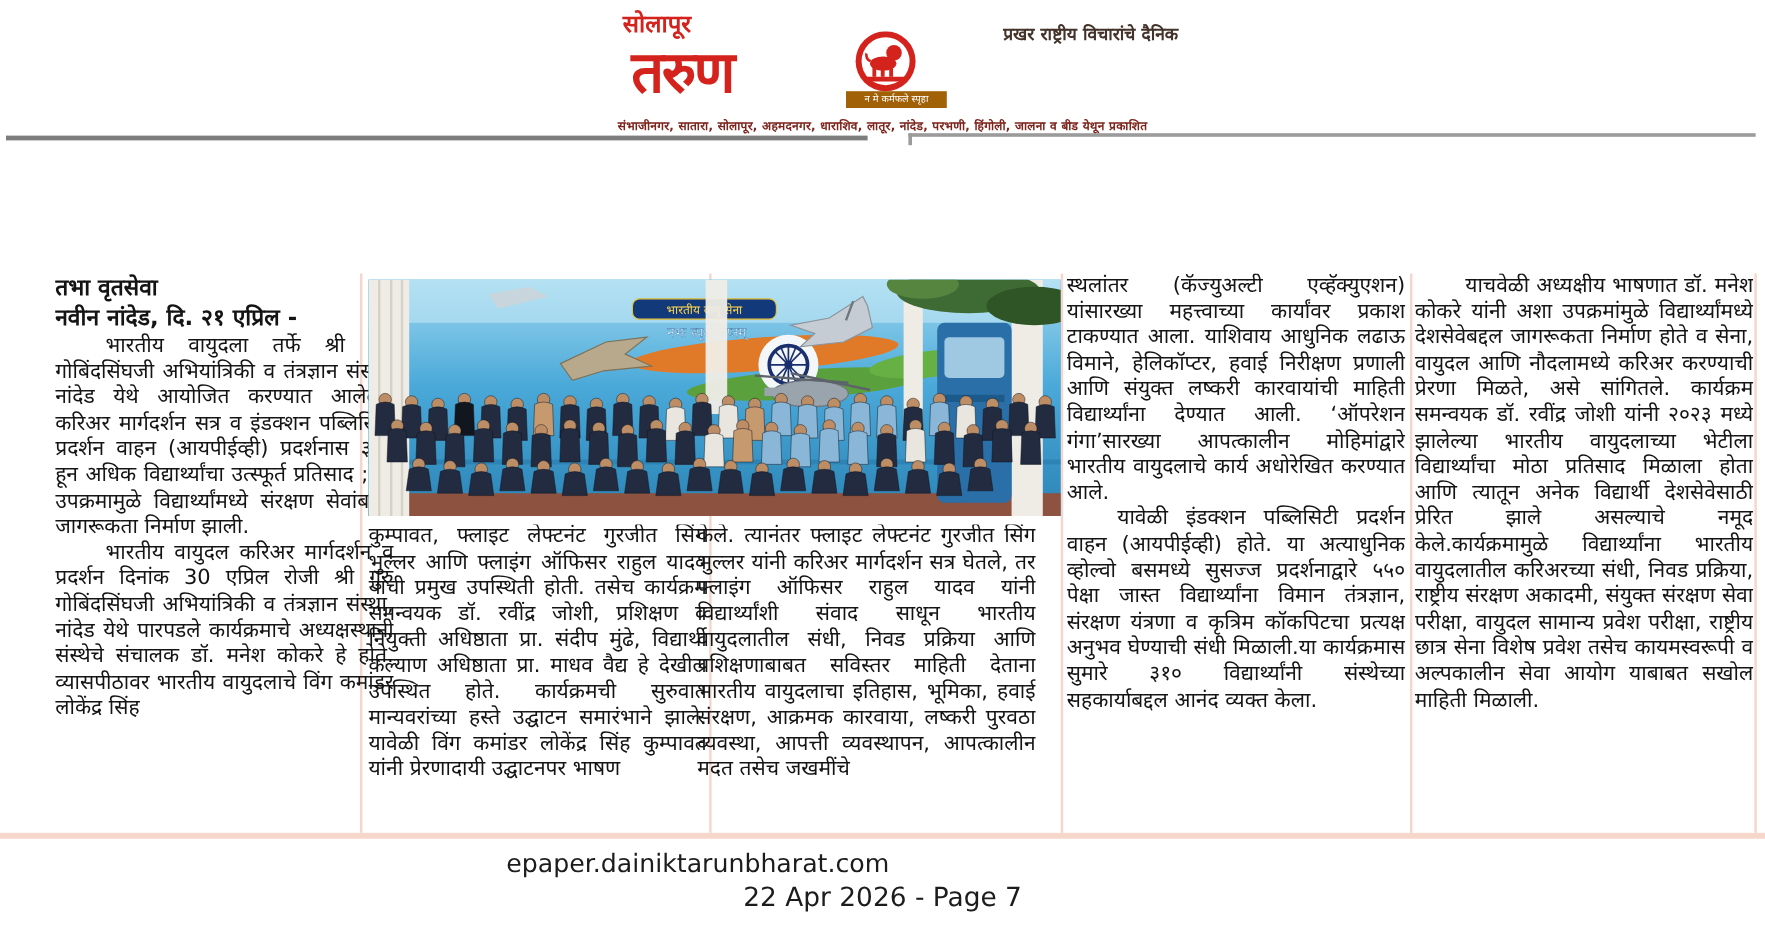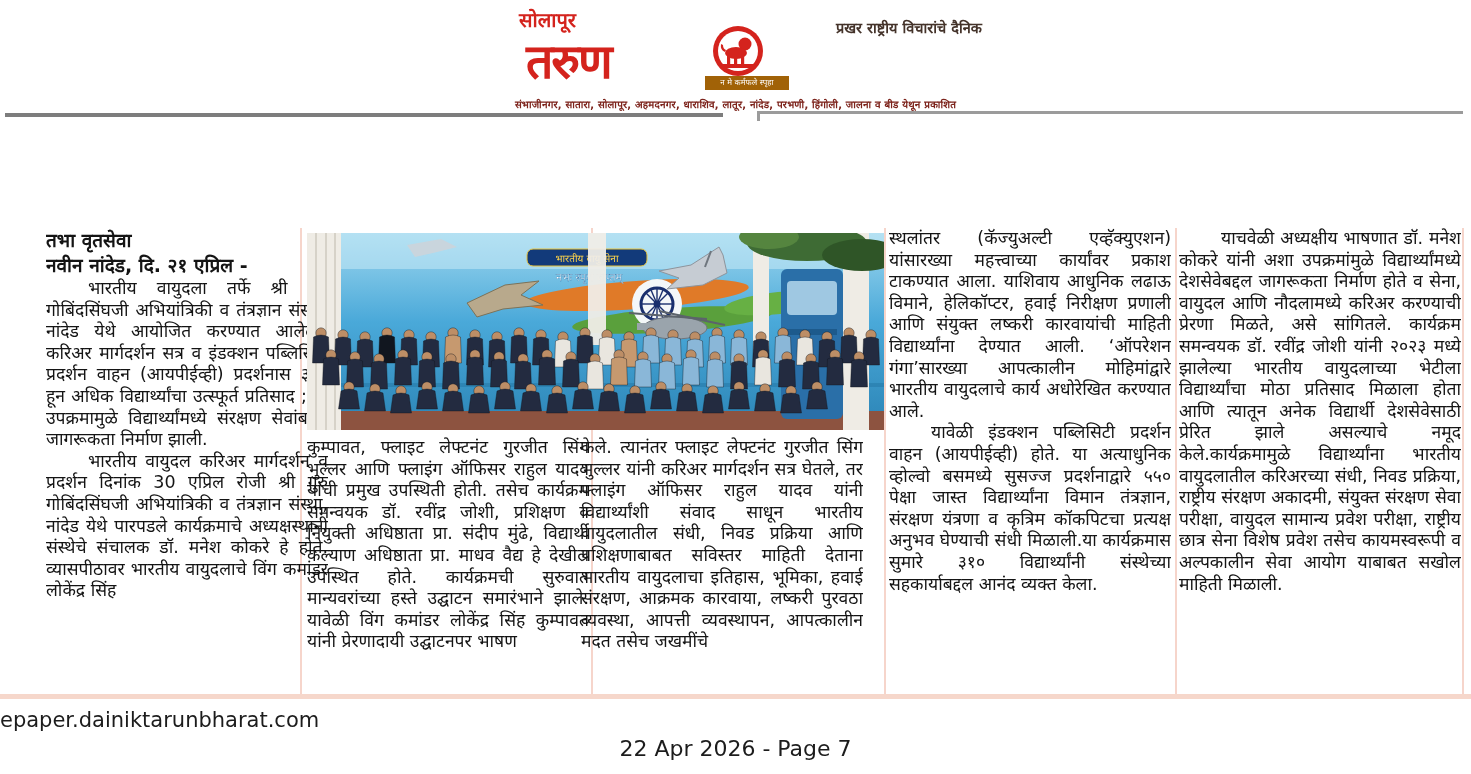--- a/index.html
+++ b/index.html
@@ -38,21 +38,21 @@
   .colrule{position:absolute;top:228px;width:2px;height:466px;background:rgba(236,162,140,.45);}
   .r1{left:300px;} .r2{left:591px;} .r3{left:884px;} .r4{left:1175px;} .r5{left:1462px;}
 
   
   .photo{position:absolute;left:307px;top:233px;width:577px;height:197px;overflow:hidden;
          background:#57b6e0;}
   .photo svg{display:block;}
 
   
   .pink-rule{position:absolute;left:0;top:694px;width:1471px;height:5px;background:#f6d7cb;}
-  .footer-site{position:absolute;left:0;top:708px;width:1163px;
+  .footer-site{position:absolute;left:0;top:708px;width:1163px;text-align:center;
                font-size:21px;color:#1c1c1c;}
   .footer-date{position:absolute;left:0;top:736px;width:1471px;text-align:center;
                font-size:22px;color:#1c1c1c;}
 </style>
 </head>
 <body>
 
 <div id="page">
 
   <div class="edition">सोलापूर</div>

